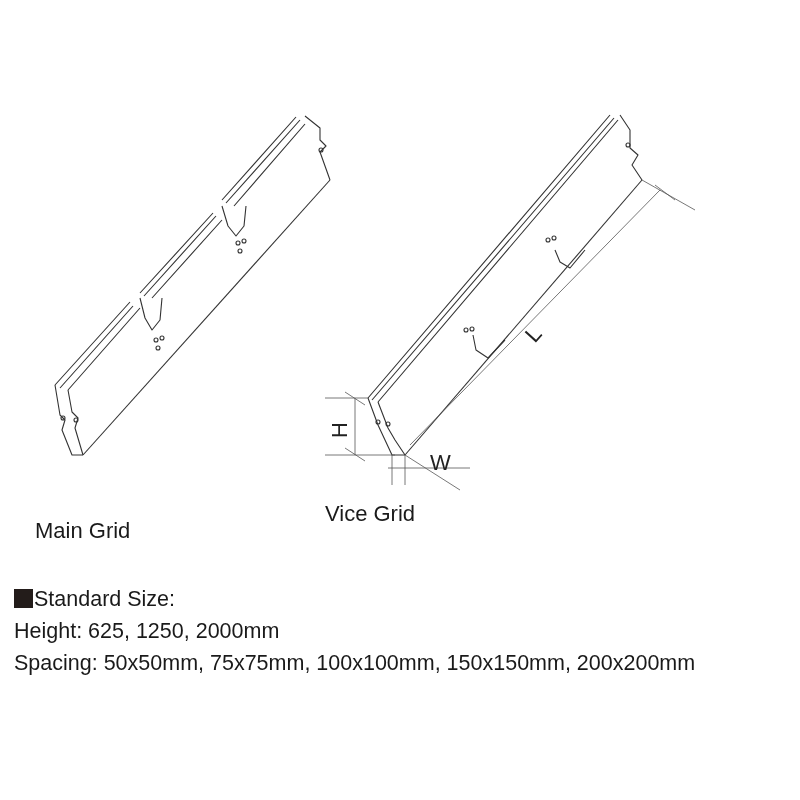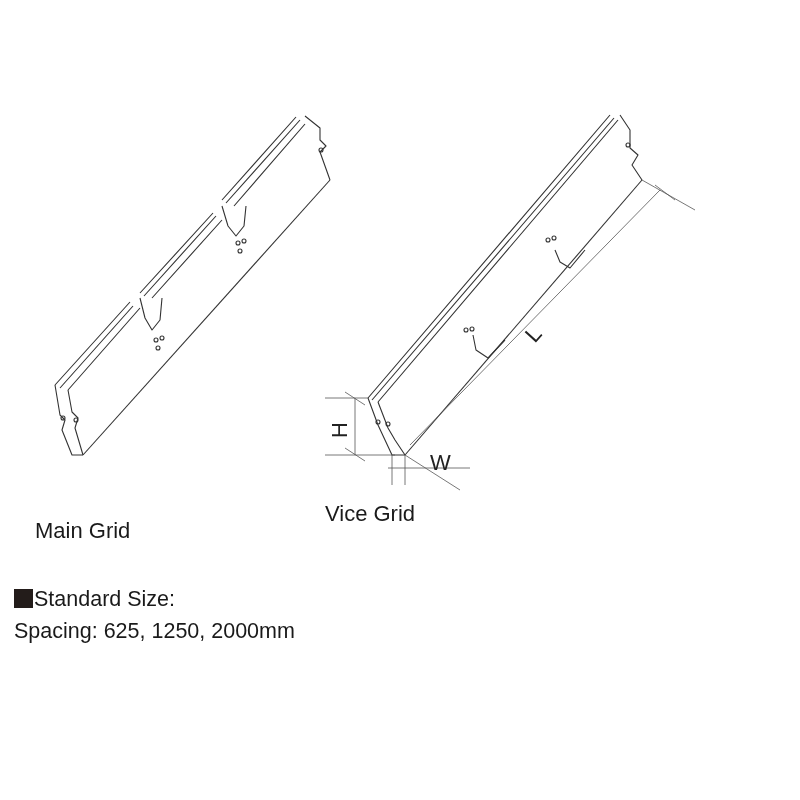--- a/index.html
+++ b/index.html
@@ -82,14 +82,15 @@
   </g>
 </svg>
 
 <div class="label" style="left:35px; top:518px;">Main Grid</div>
 <div class="label" style="left:325px; top:501px;">Vice Grid</div>
 
 <div class="specs">
   <div class="line">
     <span class="bullet"></span><span>Standard Size:</span>
   </div>
-  <div class="line">Spacing: 625, 1250, 2000mm</div>
+  <div class="line">Height: 625, 1250, 2000mm</div>
+  <div class="line">Spacing: 50x50mm, 75x75mm, 100x100mm, 150x150mm, 200x200mm</div>
 </div>
 
 </body></html>

